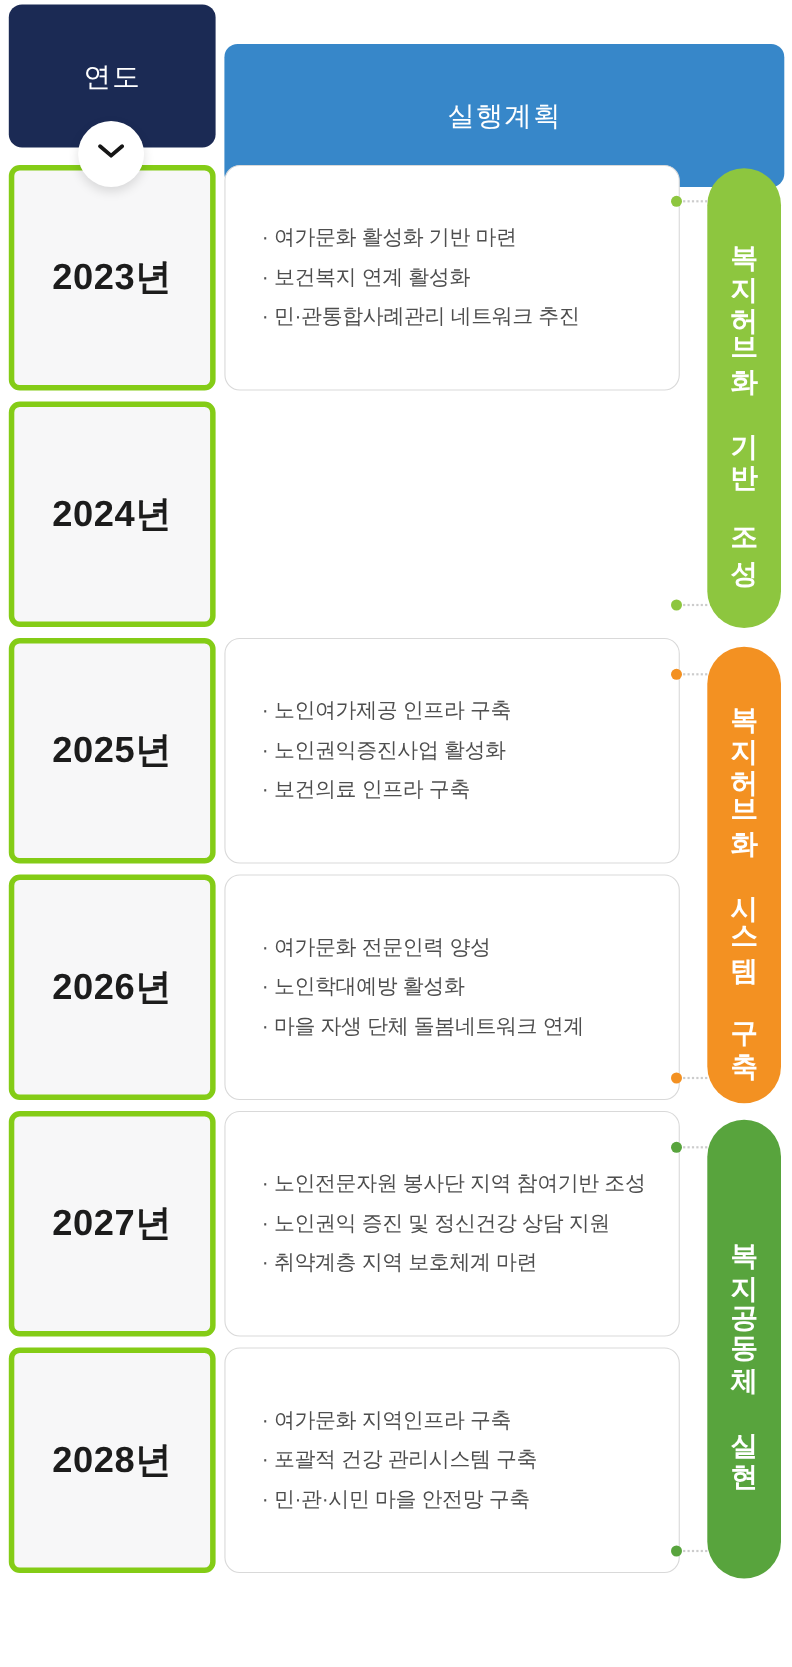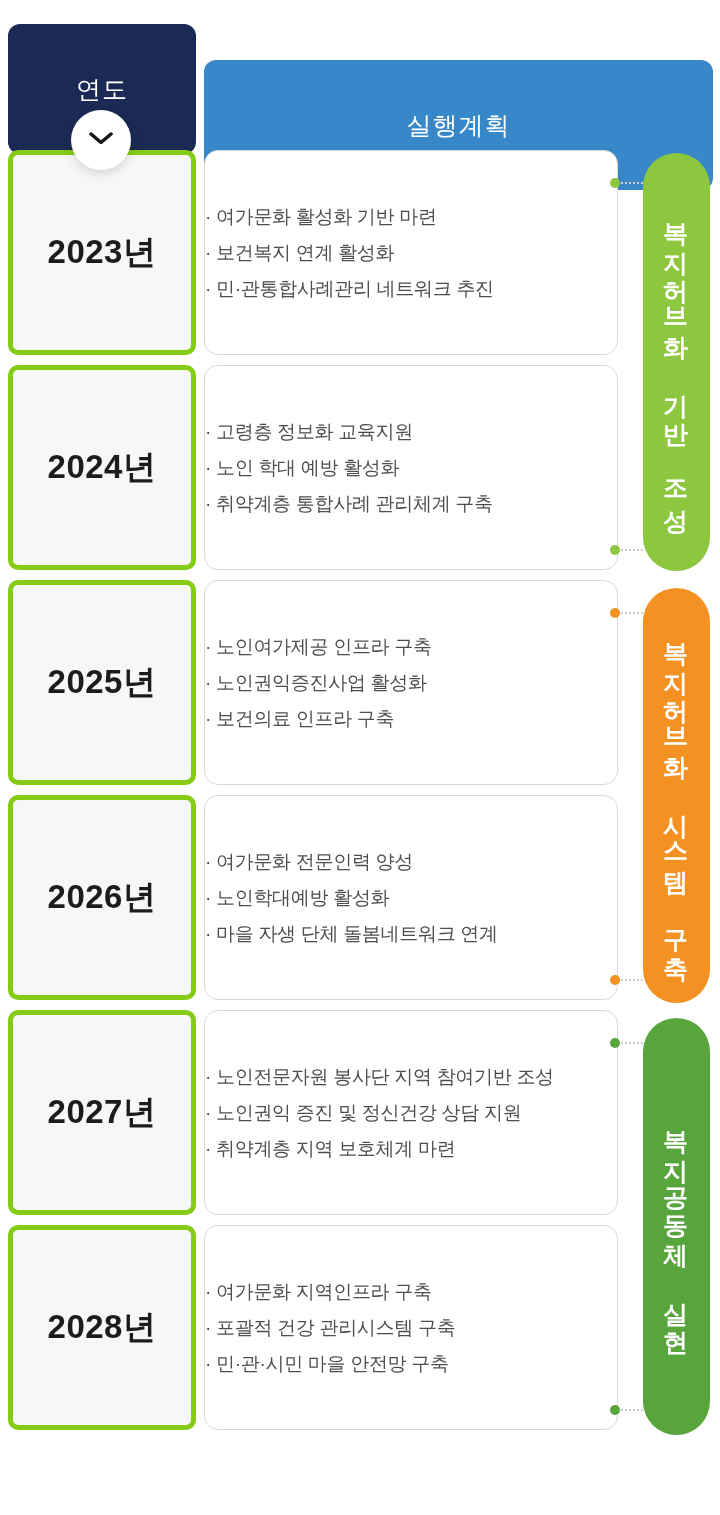--- a/index.html
+++ b/index.html
@@ -1,20 +1,20 @@
 <!DOCTYPE html>
 <html><head>
 <meta charset="utf-8">
 <style>
   html,body { margin:0; padding:0; background:#ffffff; }
   body { font-family:"Liberation Sans","DejaVu Sans",sans-serif; }
   .page { position:relative; width:720px; height:1515px; background:#ffffff; overflow:hidden; }
 
   
-  .header { position:absolute; top:24px; left:8px; width:705px; height:130px; display:flex; gap:8px; }
+  .header { position:absolute; top:4px; left:8px; width:705px; height:130px; display:flex; gap:8px; }
   .year-header {
     width:188px; height:130px; background:#1b2a54; border-radius:12px;
     display:flex; align-items:center; justify-content:center;
     color:#ffffff; font-size:25px; font-weight:500; letter-spacing:1px;
   }
   .plan-header {
     flex:1; height:130px; background:#3787c9; border-radius:12px;
     display:flex; align-items:center; justify-content:center;
     color:#ffffff; font-size:25px; font-weight:500; letter-spacing:1px;margin-top:36px;
   }
@@ -31,21 +31,21 @@
   .year-cell {
     width:188px; height:205px; box-sizing:border-box;
     background:#f7f7f8; border:5px solid #84cc16; border-radius:10px;
     display:flex; align-items:center; justify-content:center;
     font-size:33px; font-weight:700; color:#1c1c1c; letter-spacing:0.5px;
   }
   .plan-cell {
     width:414px; height:205px; box-sizing:border-box;
     background:#ffffff; border:1px solid #d9d9d9; border-radius:14px;
     display:flex; flex-direction:column; justify-content:center;
-    padding-right:10px;
+    padding-left:33px; padding-right:10px;
   }
   .bullet-line { font-size:19px; line-height:36px; color:#4e4e4e; letter-spacing:-0.3px; white-space:nowrap; }
 
   
   .connector-dot { position:absolute; width:10px; height:10px; border-radius:50%; left:602px; z-index:2; }
   .connector-line { position:absolute; left:613px; width:22px; height:0; border-top:2px dotted #cccccc; z-index:1; }
   .dot-top.connector-dot { top:28px; }
   .dot-top.connector-line { top:32px; }
   .dot-bottom.connector-dot { top:180px; }
   .dot-bottom.connector-line { top:184px; }
@@ -98,25 +98,20 @@
           <div class="bullet-line">· 민·관통합사례관리 네트워크 추진</div>
         </div>
     <span class="connector-dot dot-top" style="background: rgb(141, 198, 63);"></span>
     <span class="connector-line dot-top" style="border-top-color: rgb(204, 204, 204);"></span>
   </div>
 
   <div class="row">
     <div class="year-cell">
       <span>2024년</span>
     </div>
-    <div class="plan-cell">
-          <div class="bullet-line">· 고령층 정보화 교육지원</div>
-          <div class="bullet-line">· 노인 학대 예방 활성화</div>
-          <div class="bullet-line">· 취약계층 통합사례 관리체계 구축</div>
-        </div>
     <span class="connector-dot dot-bottom" style="background: rgb(141, 198, 63);"></span>
     <span class="connector-line dot-bottom" style="border-top-color: rgb(204, 204, 204);"></span>
   </div>
 
   <div class="row">
     <div class="year-cell">
       <span>2025년</span>
     </div>
     <div class="plan-cell">
           <div class="bullet-line">· 노인여가제공 인프라 구축</div>

